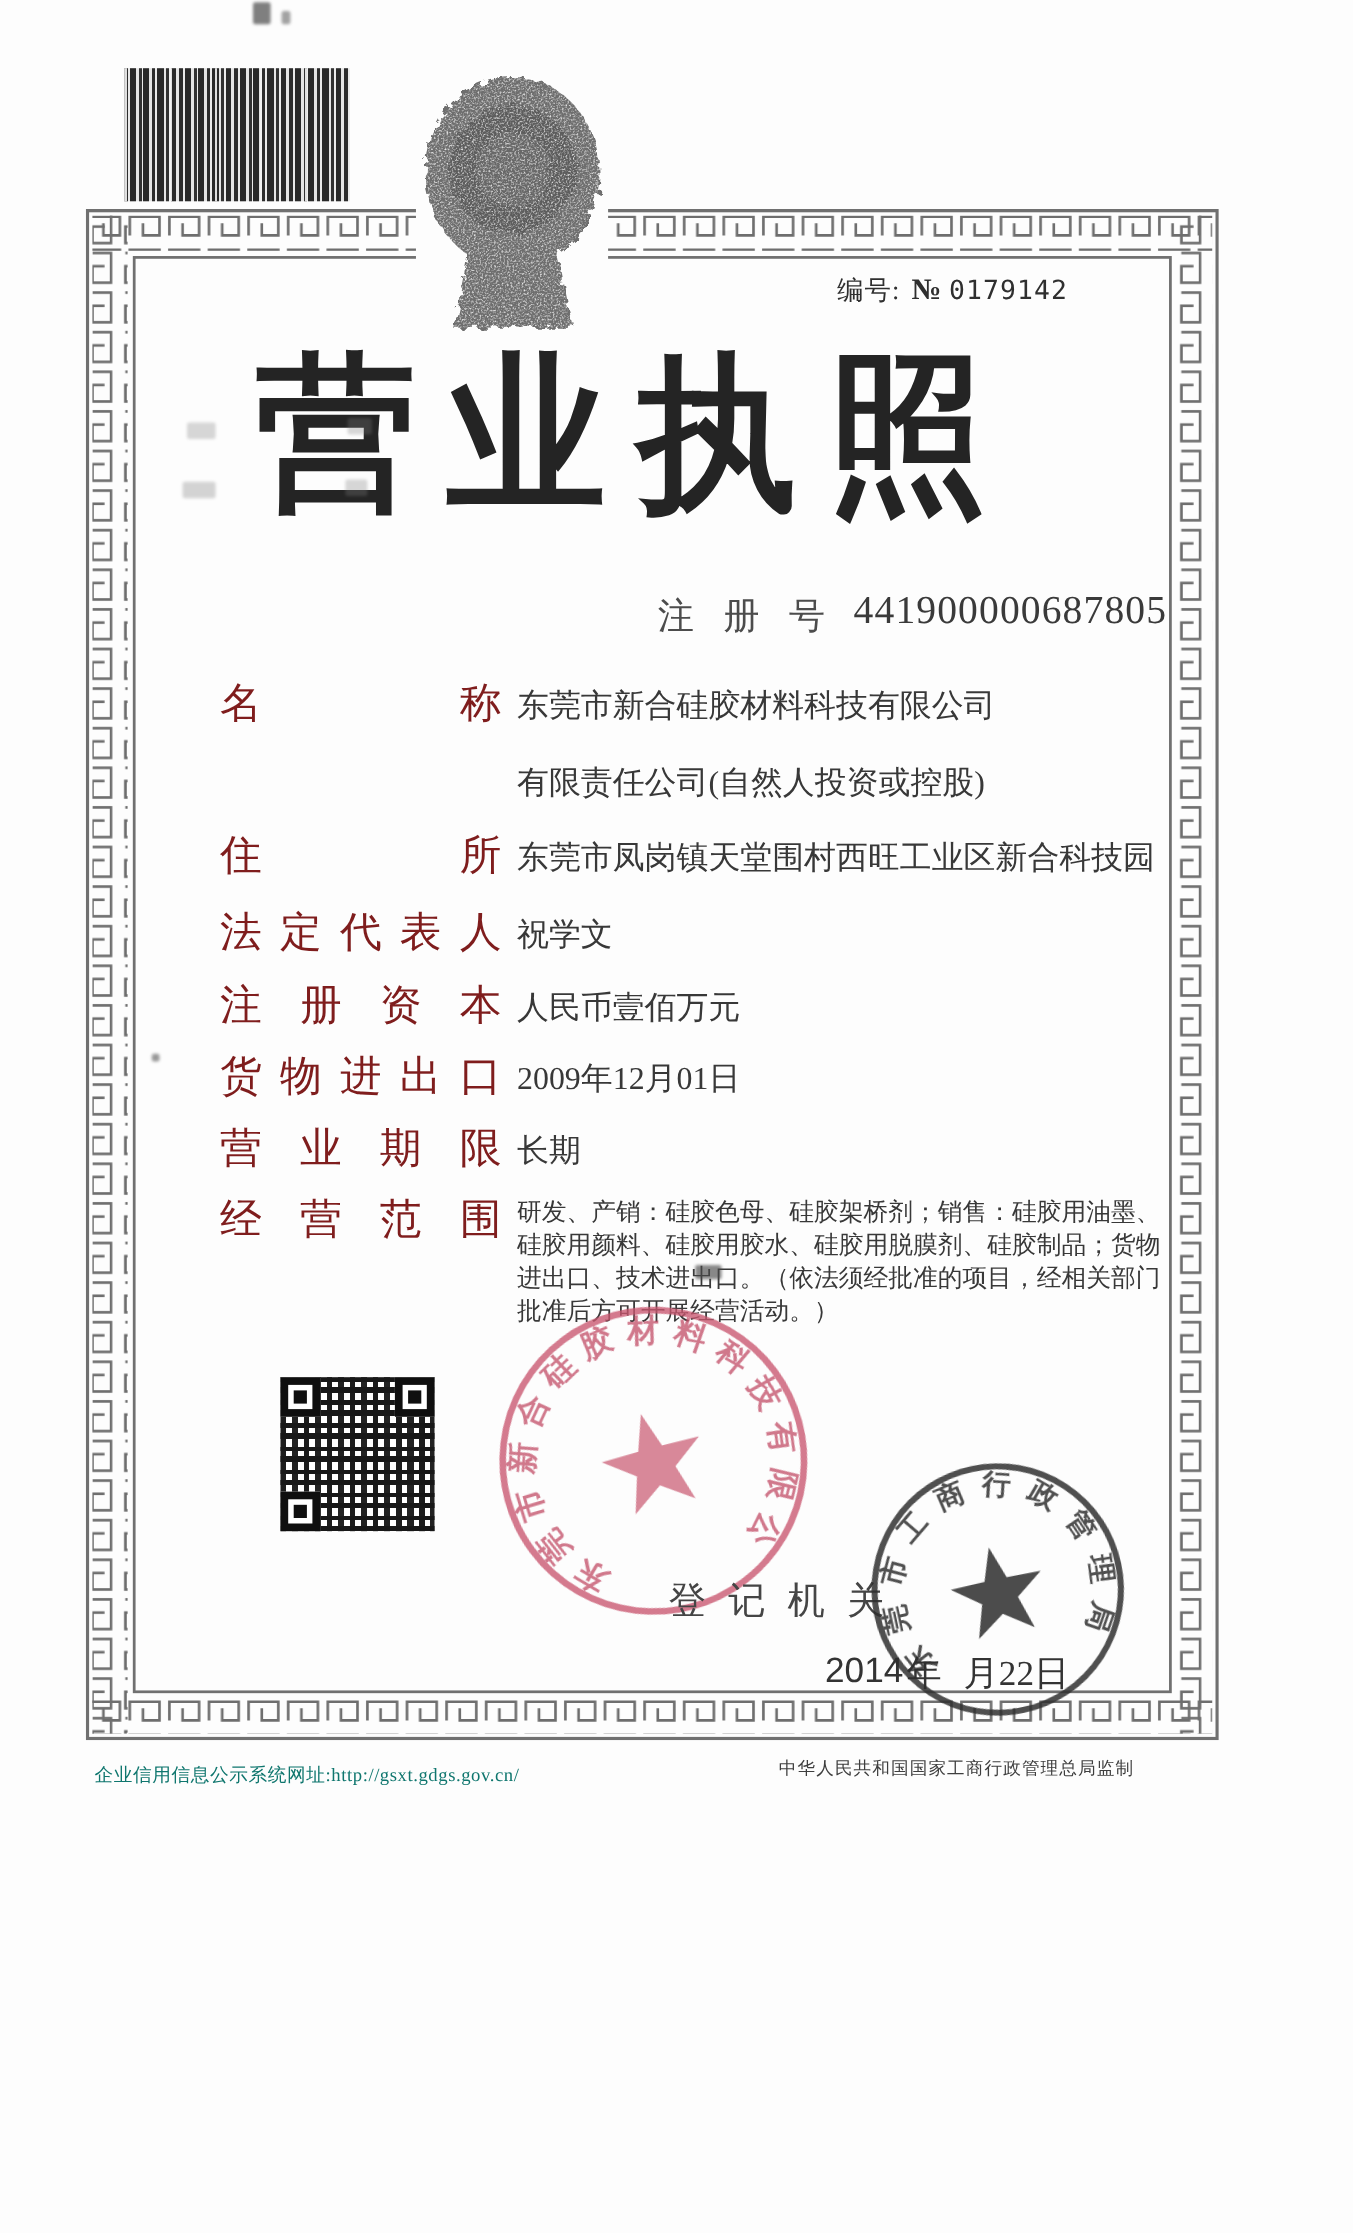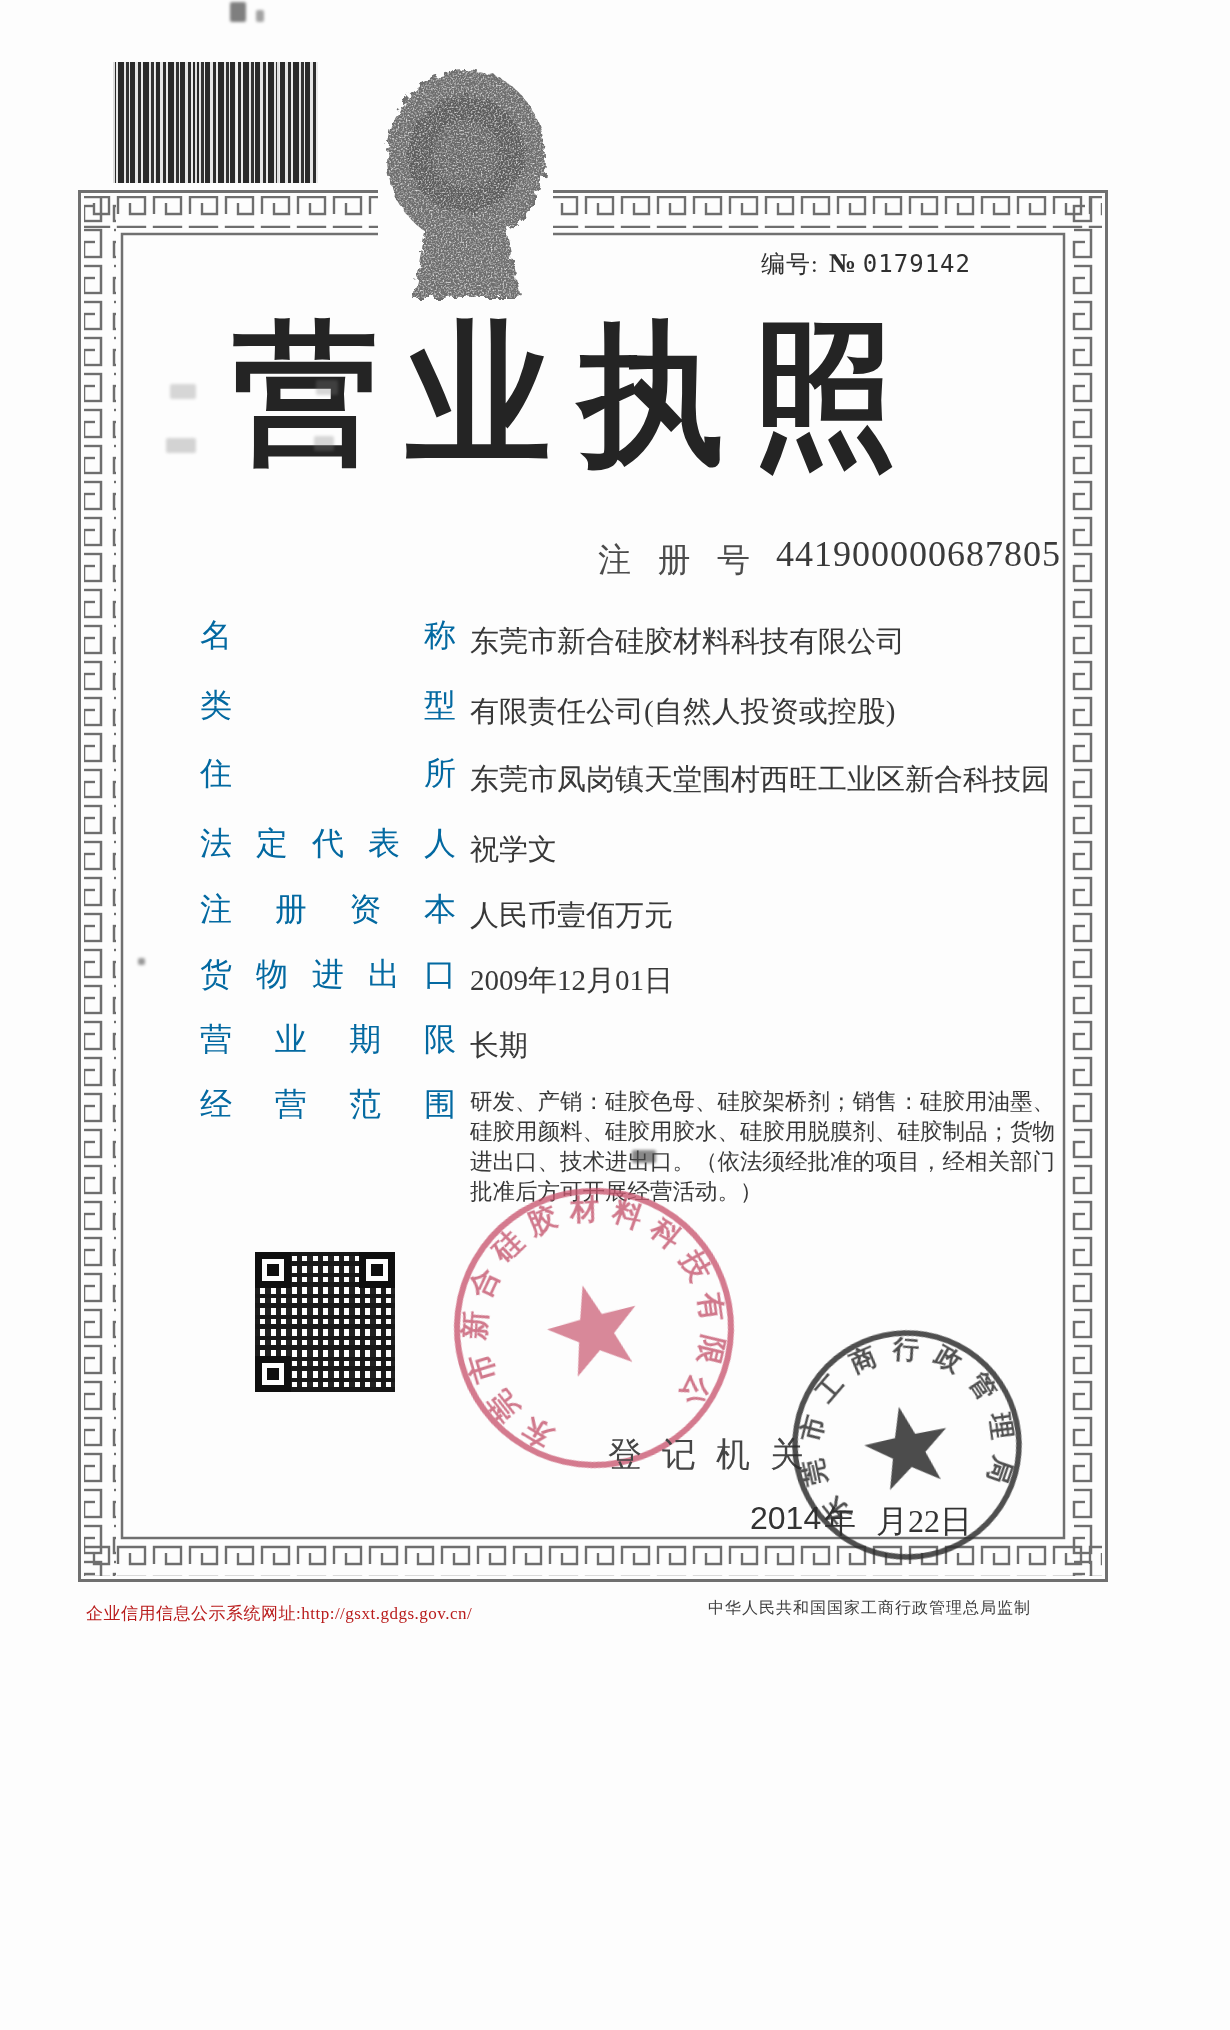--- a/index.html
+++ b/index.html
@@ -22,21 +22,21 @@
   .license-title{left:65px;top:318px;width:1000px;text-align:center;
     font-family:"Liberation Sans", sans-serif;font-weight:900;font-size:145px;line-height:1.05;
     color:#242424;letter-spacing:28px;text-indent:28px;filter:blur(.45px);transform:scaleY(1.06);}
 
   .reg-label{left:598px;top:538px;width:152px;font-size:33px;color:#4c4c4c;
     text-align:justify;text-align-last:justify;}
   .reg-num{left:776px;top:533px;font-family:Liberation Serif, serif;font-size:36px;color:#3a3a3a;letter-spacing:1px;}
 
   
   .frow{position:absolute;left:0;width:1230px;height:60px;}
-  .flabel{position:absolute;left:200px;width:256px;font-size:32px;color:#0369a1;
+  .flabel{position:absolute;left:200px;width:256px;font-size:38px;color:#7f1d1d;
     text-align:justify;text-align-last:justify;filter:blur(.3px);}
   .fvalue{position:absolute;left:470px;top:8px;width:585px;font-size:29px;color:#383838;filter:blur(.25px);}
   .fvalue.small{font-size:22.5px;line-height:1.34;top:4px;}
 
   
   .qr{left:255px;top:1252px;width:140px;height:140px;
     background:
       repeating-linear-gradient(0deg,#1d1d1d 0 5px,transparent 5px 10px,#1d1d1d 10px 14px,transparent 14px 21px),
       repeating-linear-gradient(90deg,#222 0 5px,#fafafa 5px 10px,#262626 10px 16px,#fafafa 16px 21px);
     filter:blur(.35px) contrast(1.05);}
@@ -47,21 +47,21 @@
   
   .red-seal{left:448px;top:1182px;opacity:.78;filter:blur(.4px);transform:rotate(-15deg);}
   .black-seal{left:788px;top:1326px;opacity:.84;filter:blur(.35px);transform:rotate(-12deg);}
 
   .registrar{left:608px;top:1432px;width:196px;font-size:34px;color:#454545;
     text-align:justify;text-align-last:justify;filter:blur(.3px);}
   .dt{font-size:32px;color:#333;top:1500px;}
   .dt-num{font-family:Liberation Sans, sans-serif;}
 
   
-  .footer-left{left:86px;top:1602px;font-size:17px;color:#b91c1c;letter-spacing:.5px;}
+  .footer-left{left:86px;top:1602px;font-size:17px;color:#0f766e;letter-spacing:.5px;}
   .footer-right{left:708px;top:1598px;font-size:16px;color:#3e3e3e;letter-spacing:1px;filter:blur(.2px);}
 
   
   .spk{position:absolute;background:#7d7d7d;filter:blur(1.4px);border-radius:2px;}
   svg{display:block;}
 </style>
 </head>
 <body>
 
 <div id="page">
@@ -117,21 +117,20 @@
   <div class="abs license-title">营业执照</div>
 
   <div class="abs reg-label">注册号</div>
   <div class="abs reg-num">441900000687805</div>
 
   <div class="frow" style="top:614px">
     <div class="flabel">名称</div>
     <div class="fvalue">东莞市新合硅胶材料科技有限公司</div>
   </div>
   <div class="frow" style="top:684px">
-    <div class="flabel">类型</div>
     <div class="fvalue">有限责任公司(自然人投资或控股)</div>
   </div>
   <div class="frow" style="top:822px">
     <div class="flabel">法定代表人</div>
     <div class="fvalue">祝学文</div>
   </div>
   <div class="frow" style="top:752px">
     <div class="flabel">住所</div>
     <div class="fvalue">东莞市凤岗镇天堂围村西旺工业区新合科技园</div>
   </div>

